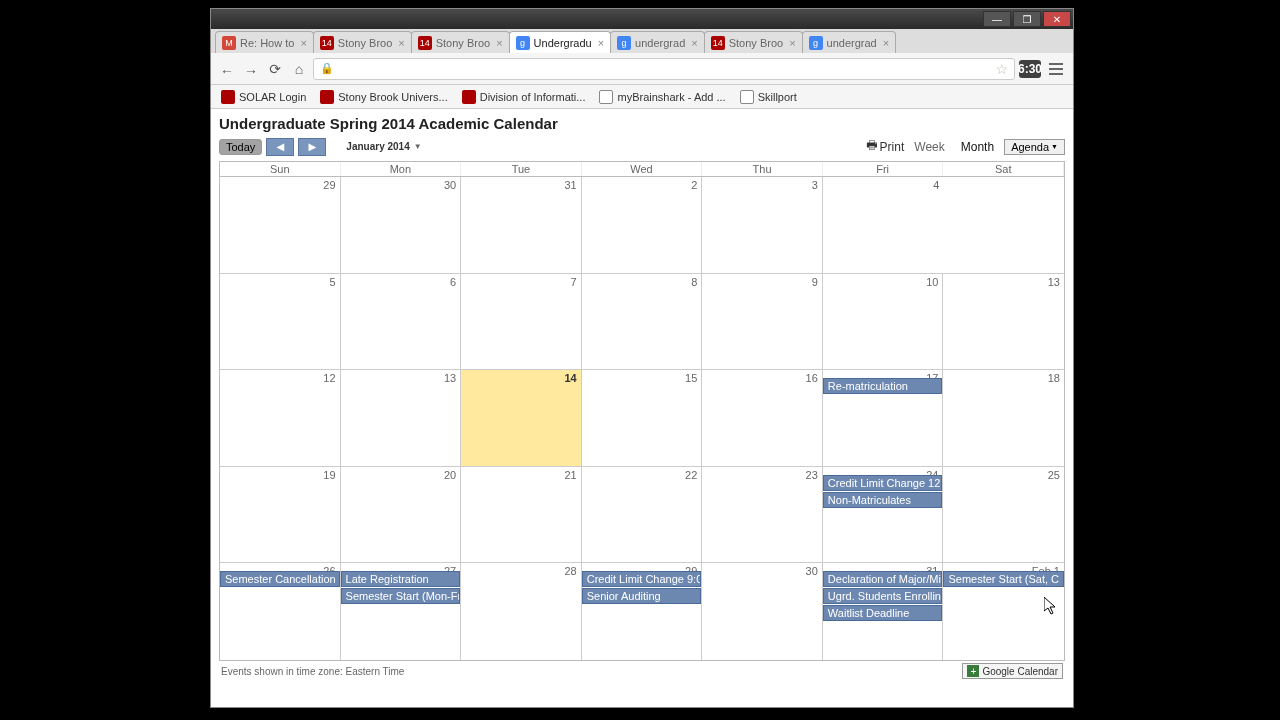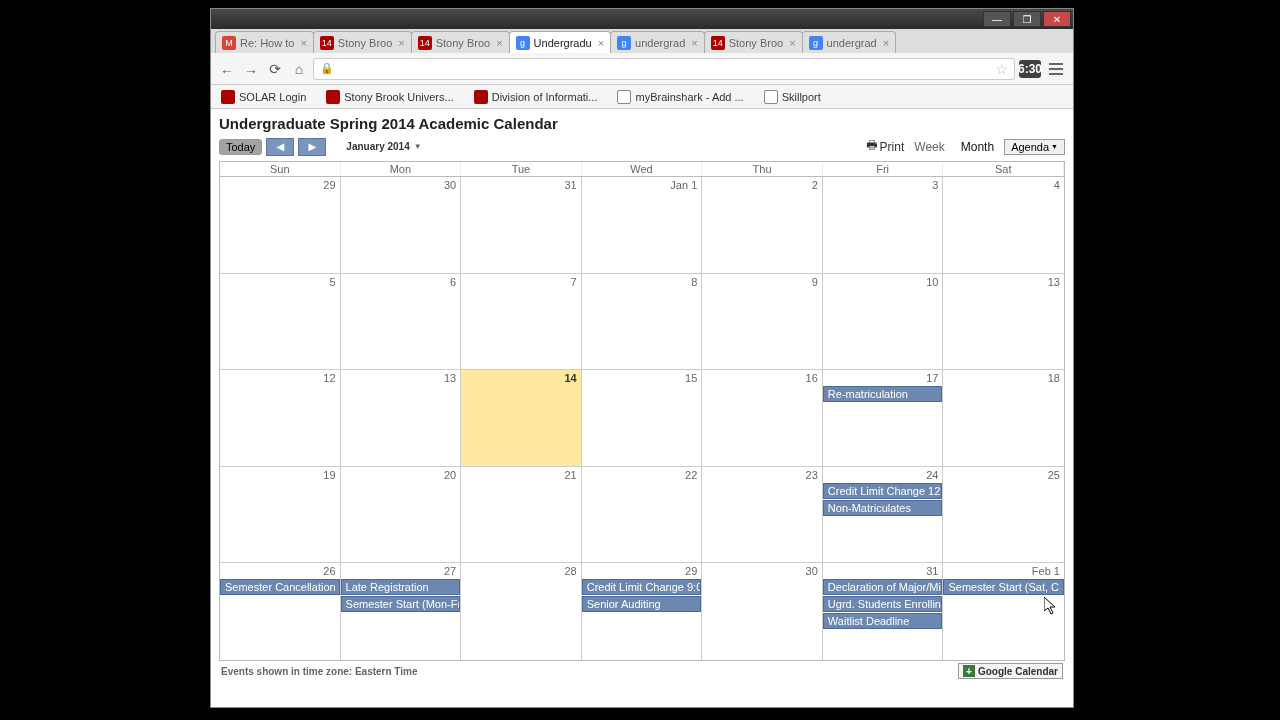--- a/index.html
+++ b/index.html
@@ -17,21 +17,21 @@
 .tab .favicon.m { background: #d44638; }
 .tab .close-x { font-size: 11px; color: #888; margin-left: 2px; }
 .addressbar { height: 32px; background: #f5f5f5; border-bottom: 1px solid #ccc; display: flex; align-items: center; padding: 0 6px; gap: 4px; }
 .nav-btn { width: 20px; height: 20px; display: flex; align-items: center; justify-content: center; color: #555; cursor: pointer; font-size: 14px; }
 .url-box { flex: 1; height: 22px; background: #fff; border: 1px solid #ccc; border-radius: 3px; display: flex; align-items: center; padding: 0 6px; font-size: 12px; color: #333; gap: 4px; overflow: hidden; white-space: nowrap; }
 .lock-icon { color: #3a813a; font-size: 11px; }
 .star-icon { color: #bba; font-size: 14px; margin-left: auto; }
 .ext-icon { width: 22px; height: 18px; background: #404040; border-radius: 3px; display: flex; align-items: center; justify-content: center; color: #fff; font-size: 12px; font-weight: bold; }
 .menu-btn { width: 22px; height: 22px; display: flex; flex-direction: column; justify-content: center; gap: 3px; padding: 4px; cursor: pointer; }
 .menu-btn span { height: 2px; background: #666; }
-.bookmarkbar { height: 24px; background: #f5f5f5; border-bottom: 1px solid #ccc; display: flex; align-items: center; padding: 0 6px; gap: 12px; }
+.bookmarkbar { height: 24px; background: #f5f5f5; border-bottom: 1px solid #ccc; display: flex; align-items: center; padding: 0 6px; gap: 6px; }
 .bookmark { display: flex; align-items: center; gap: 4px; font-size: 11px; color: #333; padding: 2px 4px; cursor: pointer; white-space: nowrap; }
 .bookmark .bico { width: 14px; height: 14px; border-radius: 2px; flex-shrink: 0; }
 .bico.red { background: #a00; }
 .bico.file { background: #fff; border: 1px solid #888; position: relative; }
 .content { padding: 4px 8px; height: calc(100% - 124px); display: flex; flex-direction: column; }
 .cal-title { font-size: 15px; font-weight: bold; color: #222; padding: 2px 0 4px 0; }
 .cal-controls { display: flex; align-items: center; gap: 4px; margin-bottom: 4px; }
 .today-btn { border: 1px solid #999; background: #a3a3a3; padding: 1px 6px; font-size: 11px; border-radius: 3px; cursor: pointer; }
 .arrow-btn { width: 28px; height: 18px; background: #7a96bc; border: 1px solid #5a76a0; color: #fff; display: flex; align-items: center; justify-content: center; font-size: 10px; cursor: pointer; }
 .month-label { font-size: 10px; font-weight: bold; color: #333; margin-left: 16px; display: flex; align-items: center; gap: 4px; cursor: pointer; }
@@ -46,23 +46,23 @@
 .dayheader { display: grid; grid-template-columns: repeat(7, 1fr); background: #fff; border-bottom: 1px solid #bbb; }
 .dayheader div { text-align: center; font-size: 11px; color: #666; padding: 1px 0; border-right: 1px solid #eee; }
 .weeks { flex: 1; display: grid; grid-template-rows: repeat(5, 1fr); }
 .week { display: grid; grid-template-columns: repeat(7, 1fr); border-bottom: 1px solid #ccc; }
 .week:last-child { border-bottom: none; }
 .cell { border-right: 1px solid #ccc; position: relative; overflow: hidden; }
 .cell:last-child { border-right: none; }
 .datenum { position: absolute; top: 2px; right: 4px; font-size: 11px; color: #666; }
 .cell.today { background: #ffe99e; }
 .cell.today .datenum { color: #333; font-weight: bold; }
-.events { position: absolute; top: 16px; left: 0; right: 0; }
+.events { position: absolute; top: 8px; left: 0; right: 0; }
 .event { background: #6d88b0; color: #fff; font-size: 11px; padding: 1px 4px; margin-bottom: 1px; white-space: nowrap; overflow: hidden; text-overflow: clip; border: 1px solid #4a6a9a; cursor: pointer; }
-.footer { display: flex; justify-content: space-between; align-items: center; font-size: 10px; color: #666; padding: 2px 2px 0 2px; font-weight: bold; }
+.footer { display: flex; justify-content: space-between; align-items: center; font-size: 10px; color: #666; padding: 2px 2px 0 2px; }
 .gcal-btn { border: 1px solid #999; background: #f5f5f5; padding: 1px 4px; display: flex; align-items: center; gap: 3px; cursor: pointer; font-size: 10px; color: #333; }
 .gcal-btn .plus { background: #3a7a3a; color: #fff; width: 12px; height: 12px; display: flex; align-items: center; justify-content: center; font-size: 10px; }
 .cursor { position: absolute; width: 16px; height: 20px; pointer-events: none; z-index: 1000; }
 </style>
 </head>
 <body>
 
 <div class="browser-window">
 
   <div class="titlebar">
@@ -183,23 +183,20 @@
             <div class="cell">
               <div class="datenum">29</div>
             </div>
             <div class="cell">
               <div class="datenum">30</div>
             </div>
             <div class="cell">
               <div class="datenum">31</div>
             </div>
             <div class="cell">
-              <div class="datenum">Jan 1</div>
-            </div>
-            <div class="cell">
               <div class="datenum">2</div>
             </div>
             <div class="cell">
               <div class="datenum">3</div>
             </div>
             <div class="cell">
               <div class="datenum">4</div>
             </div>
           </div>
           <div class="week">

